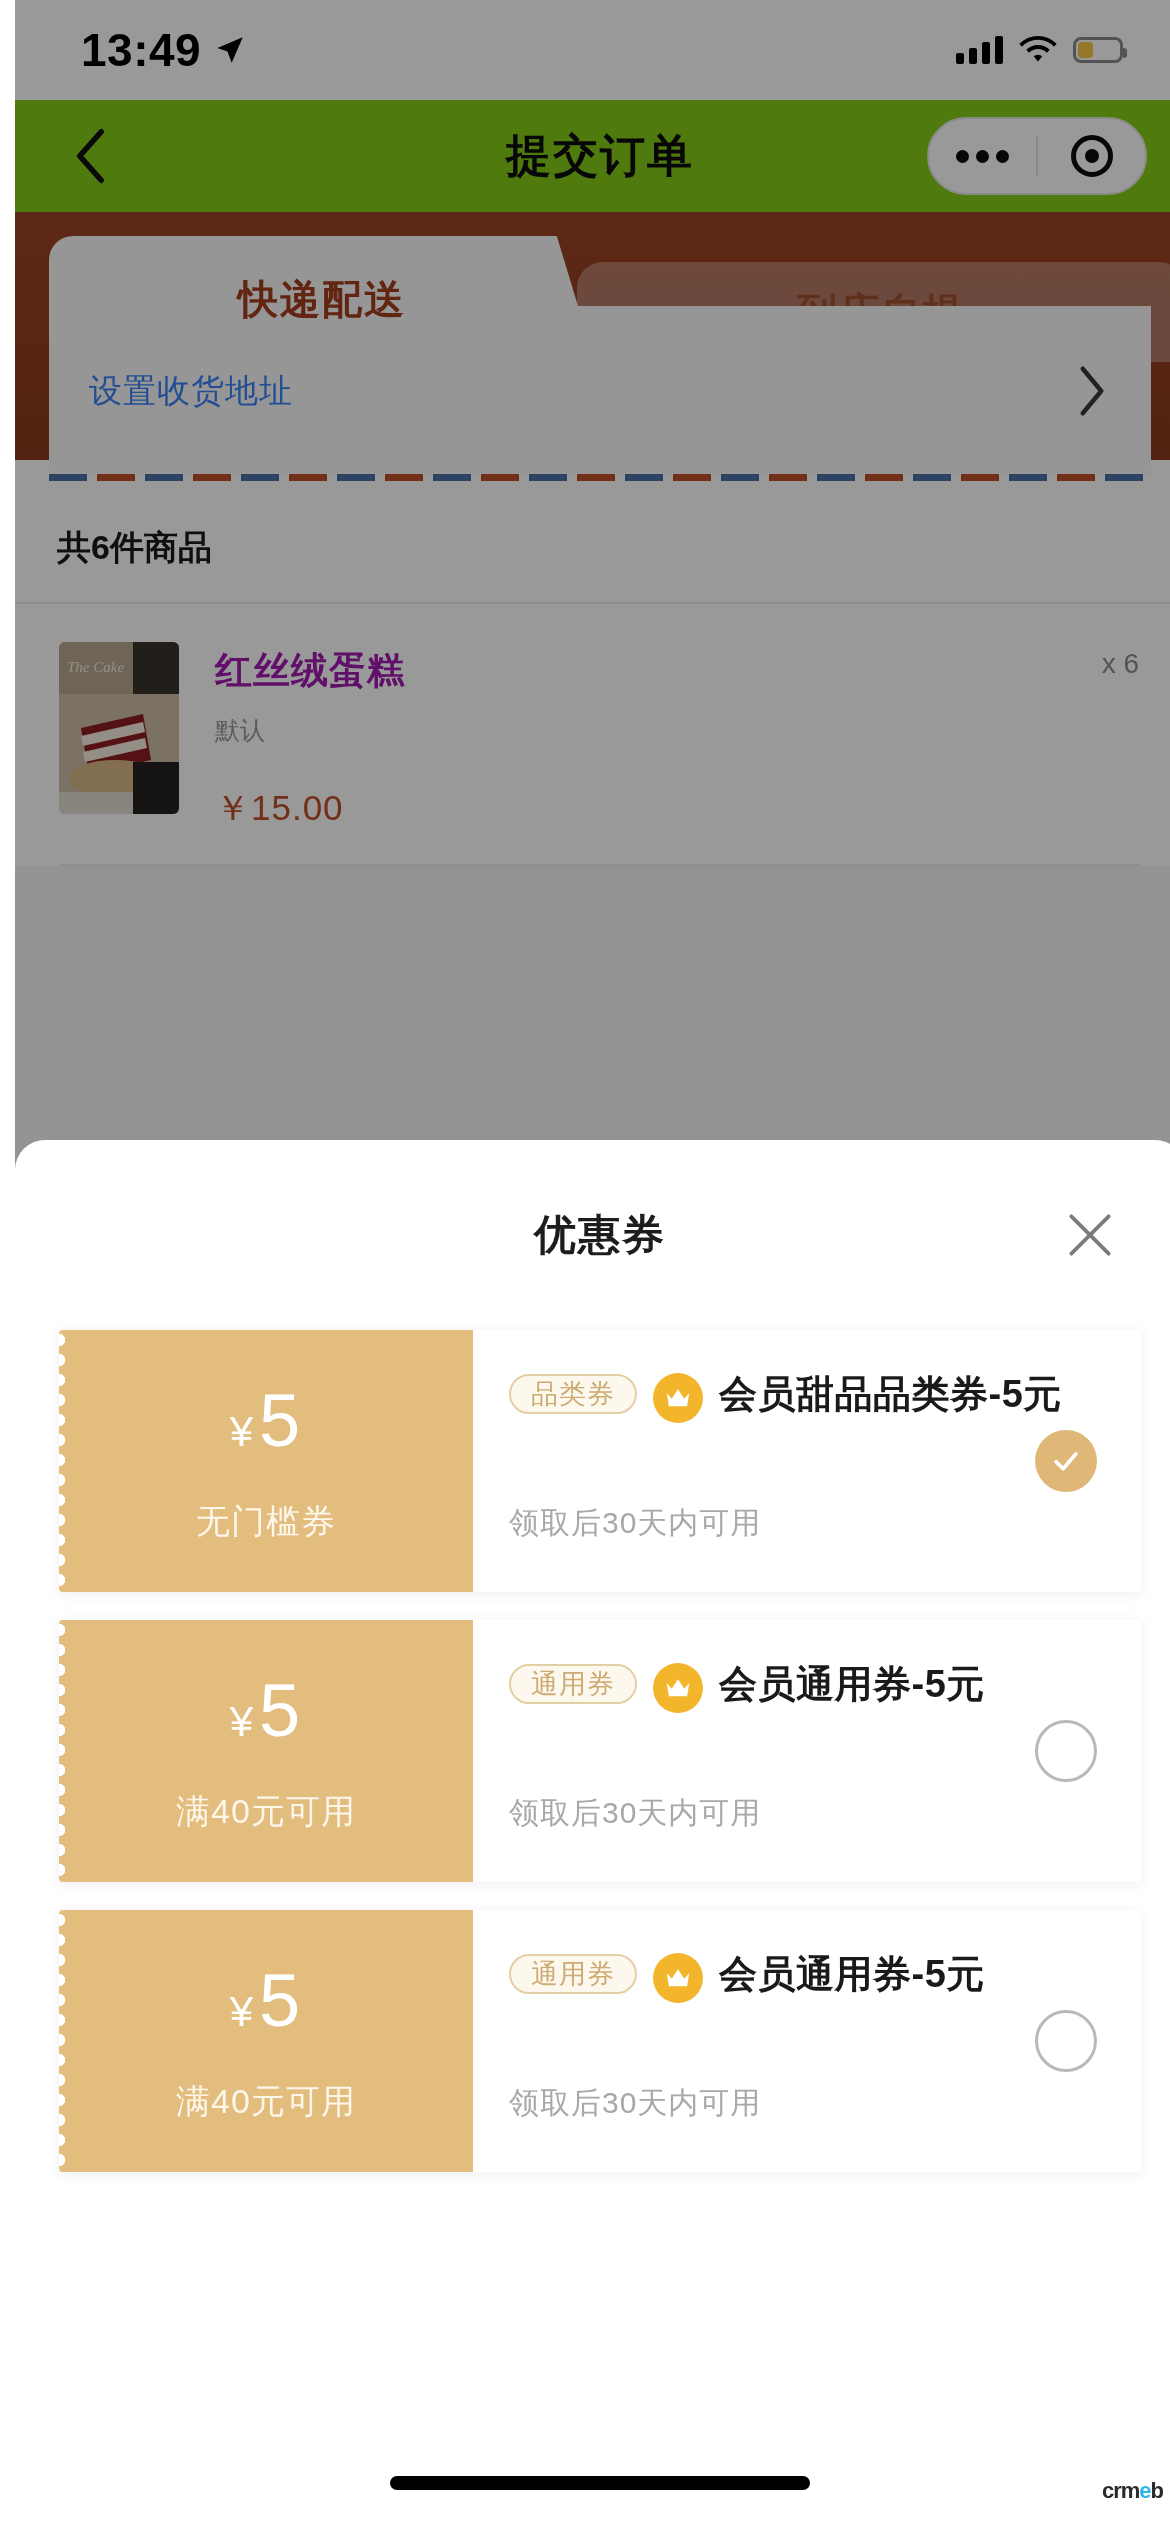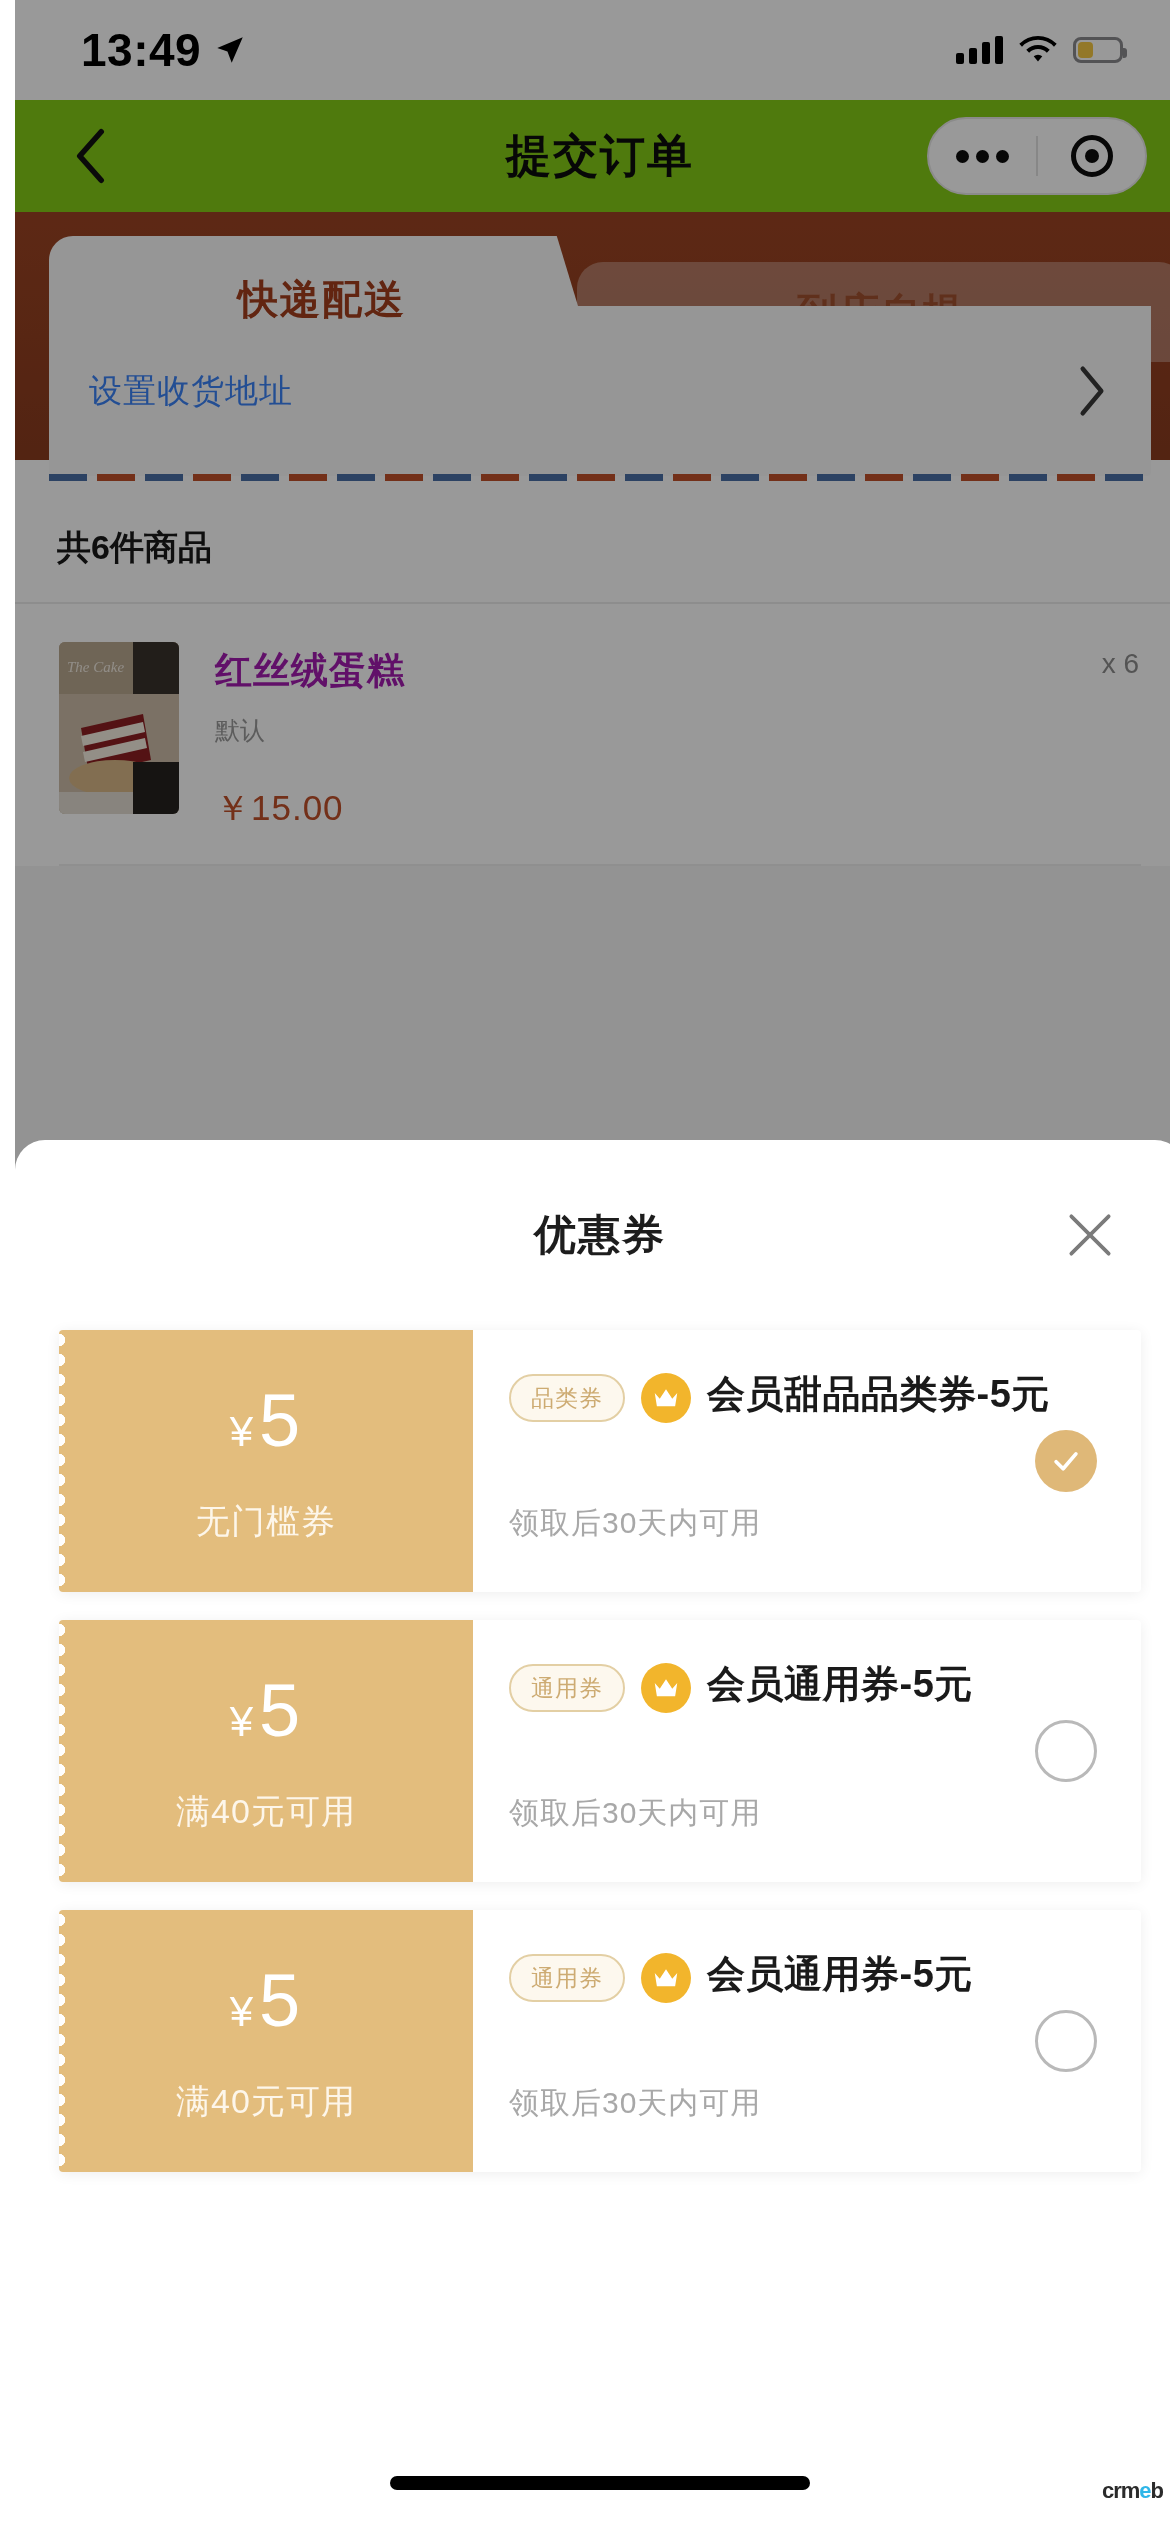--- a/index.html
+++ b/index.html
@@ -166,22 +166,22 @@
     background:
       radial-gradient(circle at 0 10px, #ffffff 6px, transparent 6.5px) 0 0/12px 20px repeat-y;
   }
   .cp-amount { font-size:74px; font-weight:300; letter-spacing:2px; display:flex; align-items:baseline; }
   .cp-amount .yen { font-size:42px; margin-right:4px; font-weight:400; }
   .cp-cond { font-size:34px; margin-top:36px; color:#fdf6ea; letter-spacing:1px; }
 
   .cp-right { flex:1; position:relative; padding:40px 40px 0 36px; }
   .cp-top { display:flex; align-items:flex-start; gap:16px; flex-wrap:wrap; }
   .cp-tag {
-    flex:none; height:48px; padding:0 20px; border:2px solid #e3cfa4; border-radius:24px;
-    background:#fdf8ee; color:#cdab72; font-size:23px;
+    flex:none; height:40px; padding:0 20px; border:2px solid #e3cfa4; border-radius:24px;
+    background:#fdf8ee; color:#cdab72; font-size:27px;
     display:flex; align-items:center; justify-content:center; letter-spacing:1px;
     margin-top:4px;
   }
   .cp-crown {
     flex:none; width:50px; height:50px; border-radius:50%; background:#f2b52c;
     display:flex; align-items:center; justify-content:center; margin-top:3px;
   }
   .cp-title {
     font-size:38px; font-weight:700; color:#1a1a1a; letter-spacing:0.5px;
     line-height:1.28; max-width:460px;

